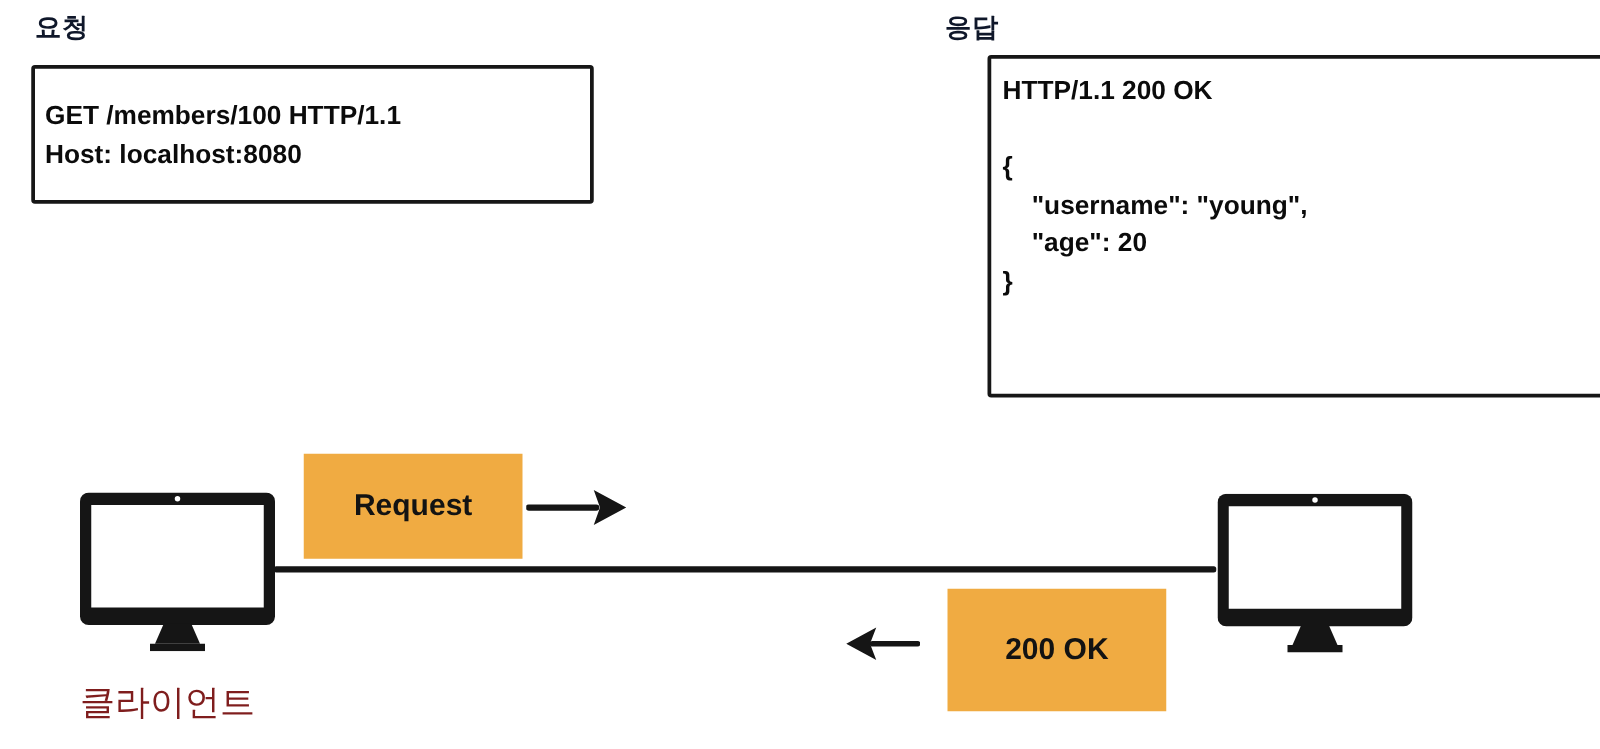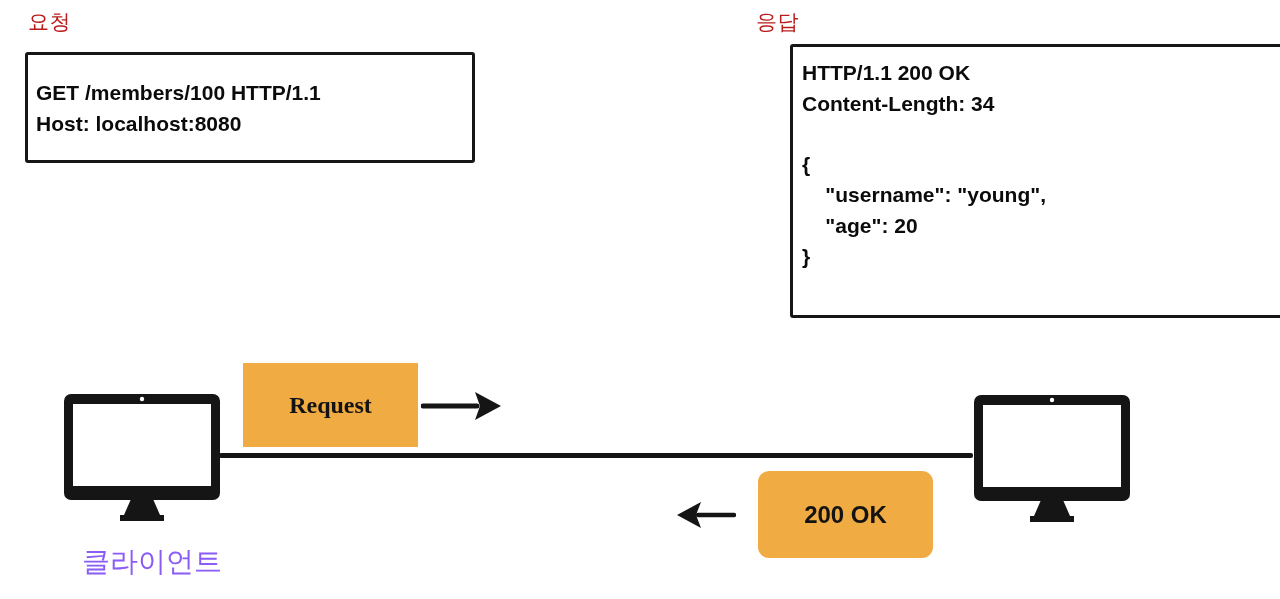--- a/index.html
+++ b/index.html
@@ -10,22 +10,22 @@
     position: relative;
     width: 1280px;
     height: 599px;
     background: #ffffff;
     overflow: hidden;
   }
 
   .section-title {
     position: absolute;
     font-size: 21px;
-    font-weight: normal;
-    color: #b91c1c;
+    font-weight: bold;
+    color: #0f172a;
     letter-spacing: 0.5px;
   }
   .title-request { left: 28px; top: 8px; }
   .title-response { left: 756px; top: 8px; text-align: right; }
 
   .sketch-box {
     position: absolute;
     border: 3.5px solid #161616;
     border-radius: 3px;
     background: #ffffff;
@@ -59,53 +59,53 @@
   .badge {
     position: absolute;
     display: flex;
     align-items: center;
     justify-content: center;
     font-size: 24px;
     font-weight: bold;
     color: #131313;
   }
   .badge-request { left: 243px; top: 363px; width: 175px; height: 84px; }
-  .badge-response { left: 758px; top: 471px; width: 175px; height: 87px; border-radius: 11px; }
+  .badge-response { left: 758px; top: 471px; width: 175px; height: 98px; }
 
   .arrow { position: absolute; }
   .arrow-right { left: 421px; top: 389px; width: 81px; height: 34px; }
   .arrow-left  { left: 676px; top: 501px; width: 60px; height: 28px; }
 
   .node-label {
     position: absolute;
     top: 543px;
     width: 176px;
-    text-align: center;
+    text-align: left;
     font-size: 28px;
     font-weight: 400;
-    color: #8b5cf6;
+    color: #7f1d1d;
   }
   .label-client { left: 64px; }
   .label-server { left: 964px; }
 </style>
 </head>
 <body>
 
 <div class="canvas">
 
   <div class="section-title title-request">요청</div>
 
   <div class="sketch-box request-box">
     <div class="code-lines"><div>GET /members/100 HTTP/1.1</div><div>Host: localhost:8080</div></div>
   </div>
 
   <div class="section-title title-response">응답</div>
 
   <div class="sketch-box response-box">
-    <div class="code-lines"><div>HTTP/1.1 200 OK</div><div>Content-Length: 34</div><div>&nbsp;</div><div>{</div><div>    "username": "young",</div><div>    "age": 20</div><div>}</div></div>
+    <div class="code-lines"><div>HTTP/1.1 200 OK</div><div>&nbsp;</div><div>{</div><div>    "username": "young",</div><div>    "age": 20</div><div>}</div></div>
   </div>
 
   <div class="conn-line"></div>
 
   <div class="monitor monitor-client">
     <svg viewBox="0 0 156 127" width="156" height="127" aria-hidden="true">
       <rect x="0" y="0" width="156" height="106" rx="7" fill="#151515"></rect>
       <rect x="9" y="10" width="138" height="82" fill="#ffffff"></rect>
       <circle cx="78" cy="5" r="2.2" fill="#ffffff"></circle>
       <polygon points="67,105 89,105 96,121 60,121" fill="#151515"></polygon>
@@ -116,21 +116,21 @@
   <div class="monitor monitor-server">
     <svg viewBox="0 0 156 127" width="156" height="127" aria-hidden="true">
       <rect x="0" y="0" width="156" height="106" rx="7" fill="#151515"></rect>
       <rect x="9" y="10" width="138" height="82" fill="#ffffff"></rect>
       <circle cx="78" cy="5" r="2.2" fill="#ffffff"></circle>
       <polygon points="67,105 89,105 96,121 60,121" fill="#151515"></polygon>
       <rect x="56" y="121" width="44" height="6" fill="#151515"></rect>
     </svg>
   </div>
 
-  <div class="badge badge-request" style="background-color: rgb(240, 171, 66); font-family: Liberation Serif, serif;">Request</div>
+  <div class="badge badge-request" style="background-color: rgb(240, 171, 66);">Request</div>
 
   <div class="arrow arrow-right">
     <svg viewBox="0 0 81 34" width="81" height="34" aria-hidden="true">
       <path d="M2 17 L56 17" stroke="#151515" stroke-width="5" stroke-linecap="round" fill="none"></path>
       <polygon points="54,3 80,17 54,31 59,17" fill="#151515"></polygon>
     </svg>
   </div>
 
   <div class="badge badge-response" style="background-color: rgb(240, 171, 66);">200 OK</div>
 

